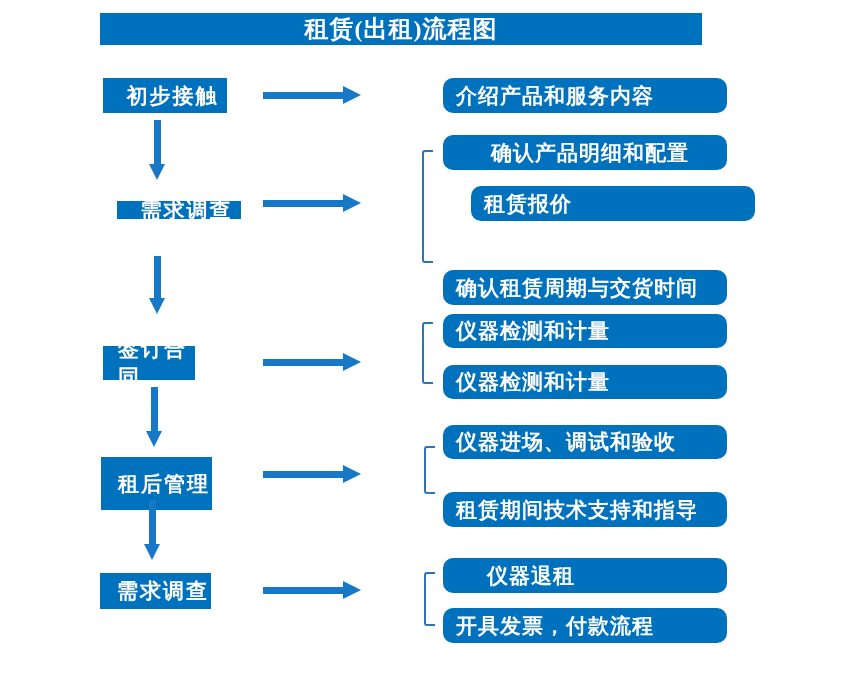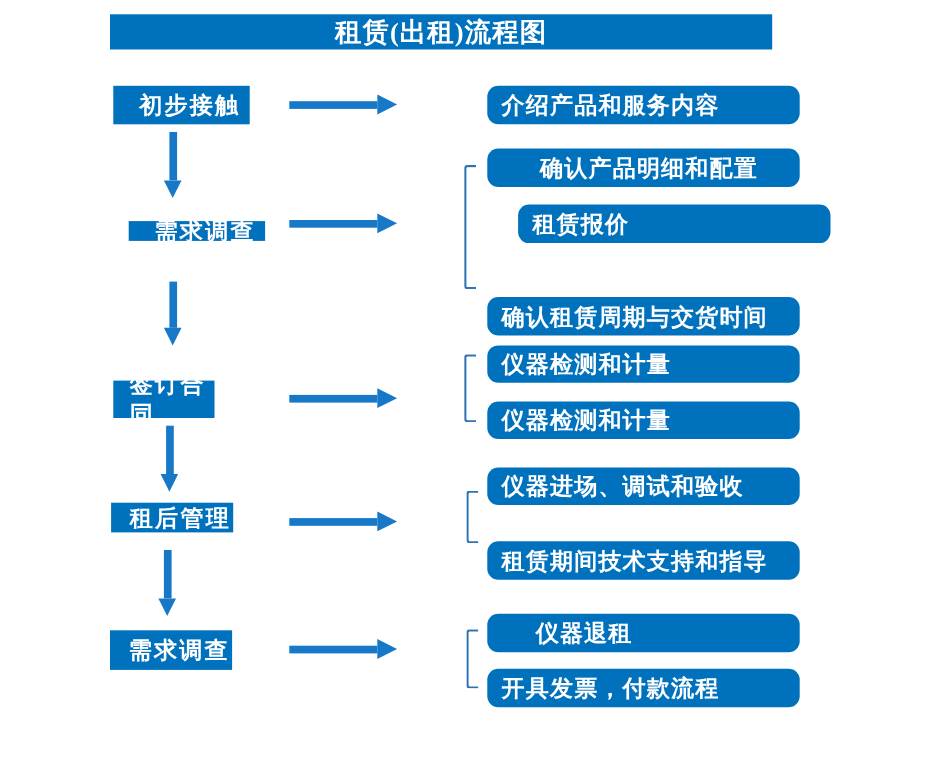--- a/index.html
+++ b/index.html
@@ -87,21 +87,21 @@
 </head>
 <body>
 
 <div class="canvas">
 
   <div class="bluebox titlebar">租赁(出租)流程图</div>
 
   <div class="bluebox step" style="left:103px; top:78px;  width:124px; height:35px;">初步接触</div>
   <div class="bluebox step" style="left:103px; top:201px; width:124px; height:18px;margin-left:14px;">需求调查</div>
   <div class="bluebox step" style="left:103px; top:346px; width:92px; height:34px;">签订合同</div>
-  <div class="bluebox step" style="left:101px; top:457px; width:111px; height:27px;">租后管理</div>
+  <div class="bluebox step" style="left:101px; top:457px; width:111px; height:53px;">租后管理</div>
   <div class="bluebox step" style="left:100px; top:573px; width:111px; height:36px;">需求调查</div>
 
   <div class="bluebox detail" style="top:78px;  height:35px;">介绍产品和服务内容</div>
   <div class="bluebox detail" style="top:135px; height:35px;padding-left:48px;">确认产品明细和配置</div>
   <div class="bluebox detail" style="top:186px; height:35px;margin-left:28px;">租赁报价</div>
   <div class="bluebox detail" style="top:243px; height:35px;margin-top:27px;">确认租赁周期与交货时间</div>
   <div class="bluebox detail" style="top:314px; height:34px;">仪器检测和计量</div>
   <div class="bluebox detail" style="top:365px; height:34px;font-family:Liberation Serif, serif;">仪器检测和计量</div>
   <div class="bluebox detail" style="top:492px; height:35px;">租赁期间技术支持和指导</div>
   <div class="bluebox detail" style="top:425px; height:34px;">仪器进场、调试和验收</div>

